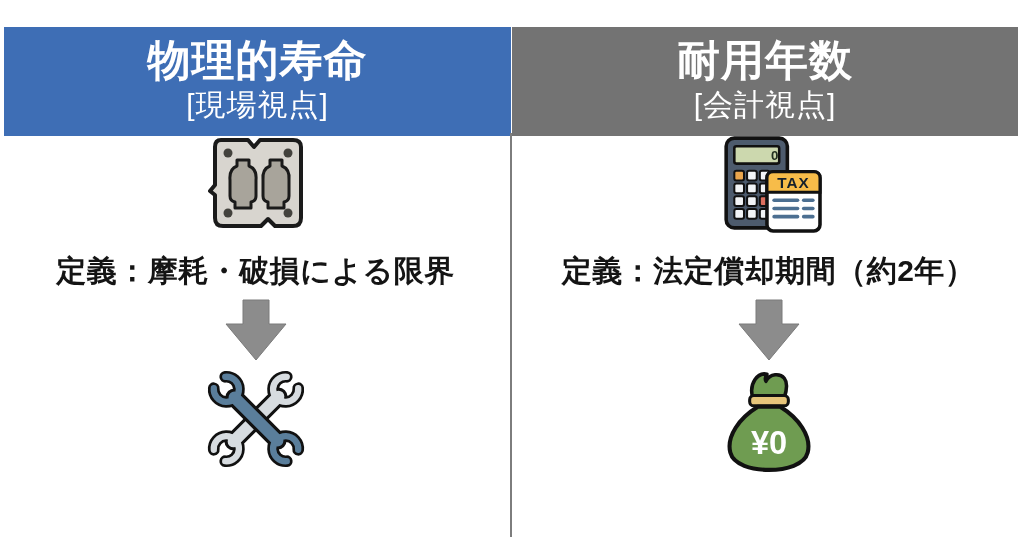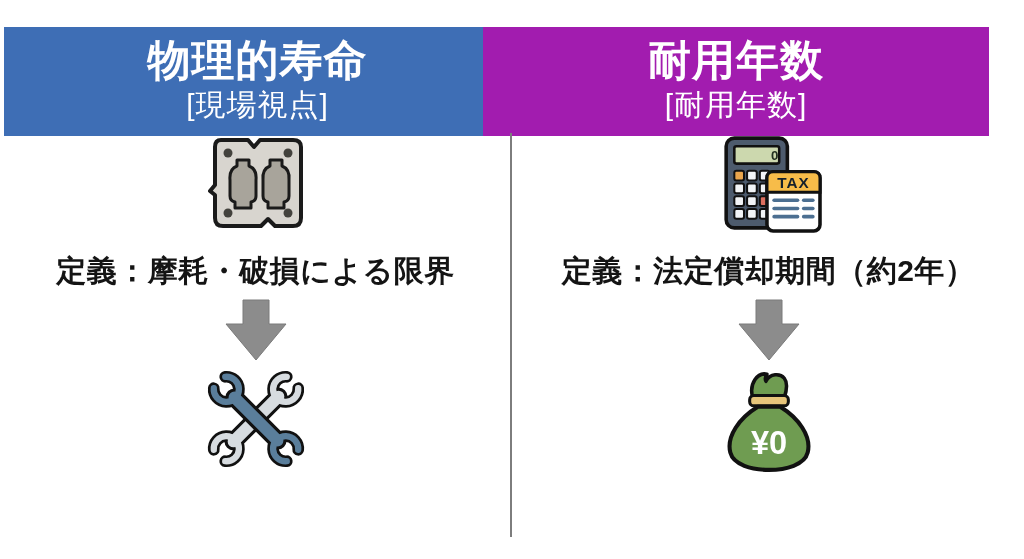--- a/index.html
+++ b/index.html
@@ -4,21 +4,21 @@
 <style>
   * { margin: 0; padding: 0; box-sizing: border-box; }
   html, body { width: 1024px; height: 559px; background: #ffffff; overflow: hidden; }
   body { font-family: "Liberation Sans", "DejaVu Sans", sans-serif; position: relative; }
 
   .slide { position: absolute; inset: 0; background: #ffffff; }
 
   
   .band { position: absolute; top: 4px; height: 109px; text-align: center; color: #ffffff; margin-top: 23px; }
   .band-left  { left: 4px;  width: 507px; background: #3e6eb5; }
-  .band-right { left: 483px; width: 506px; background: #a21caf; }
+  .band-right { left: 512px; width: 506px; background: #737373; }
   .band-title { font-size: 43px; font-weight: 700; line-height: 52px; margin-top: 7px; letter-spacing: 1px; }
   .band-subtitle { font-size: 30px; font-weight: 400; line-height: 38px; letter-spacing: 1px; }
 
   
   .divider { position: absolute; left: 510px; top: 133px; width: 2px; height: 404px; background: #7d7d7d; }
 
   
   .col { position: absolute; top: 0; width: 505px; height: 559px; }
   .col-left { left: 3px; }
   .col-right { left: 516px; }
@@ -38,21 +38,21 @@
 <body>
 
 <div class="slide">
 
   <div class="band band-left">
     <div class="band-title">物理的寿命</div>
     <div class="band-subtitle">[現場視点]</div>
   </div>
   <div class="band band-right">
     <div class="band-title">耐用年数</div>
-    <div class="band-subtitle">[耐用年数]</div>
+    <div class="band-subtitle">[会計視点]</div>
   </div>
 
   <div class="divider"></div>
 
   <section class="col col-left">
 
     <div class="icon-top">
       <svg width="112" height="100" viewBox="0 0 112 98">
         <path d="M21,6 H48 L54,13 L60,6 H93 Q101,6 101,13 V84 Q101,92 93,92 H75 L68,85 L61,92 H23 Q15,92 15,84 V61 L10,57 L15,51 V13 Q15,6 21,6 Z" fill="#d8d5cf" stroke="#1a1a1a" stroke-width="4" stroke-linejoin="round"></path>
         <circle cx="28" cy="19" r="4.5" fill="#43423d"></circle>

